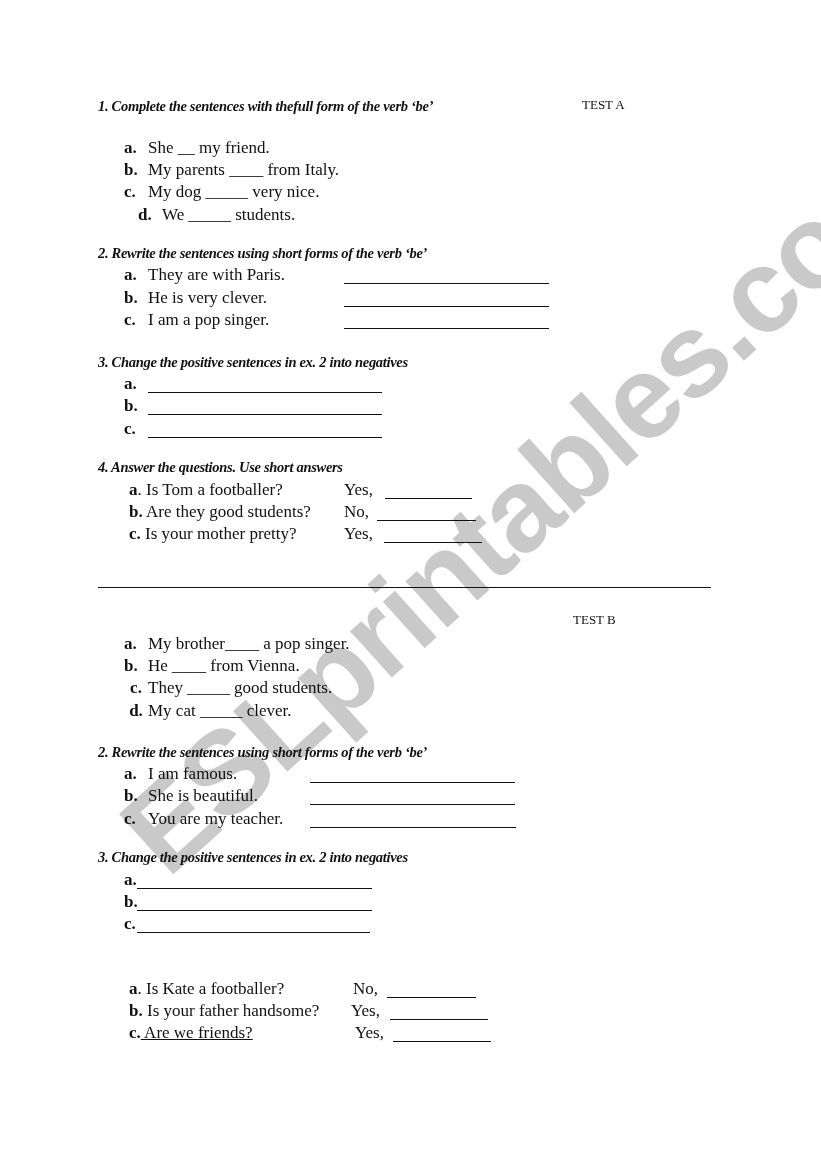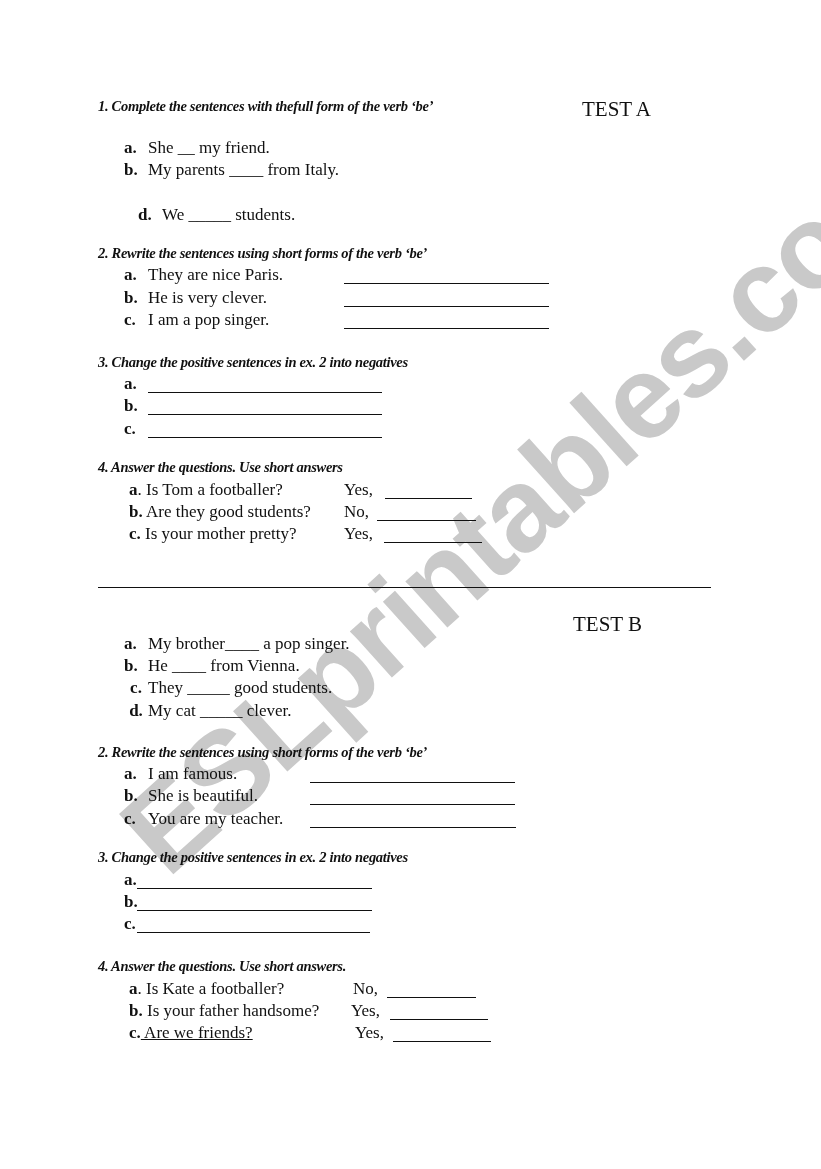--- a/index.html
+++ b/index.html
@@ -6,42 +6,43 @@
   body { width:821px; height:1169px; position:relative; overflow:hidden;
          font-family:"Liberation Serif", serif; color:#111; }
   .watermark { position:absolute; left:40px; top:520px; width:780px;
                font-family:"Liberation Sans", sans-serif; font-weight:bold;
                font-size:118px; color:#c9c9c9; letter-spacing:-2px;
                transform:rotate(-42deg); transform-origin:center center;
                white-space:nowrap; z-index:0; pointer-events:none; text-align:center; }
   .content { position:absolute; left:0; top:0; width:821px; height:1169px; z-index:1;border-radius:22px; }
   .instr { position:absolute; left:98px; font-style:italic; font-weight:bold; font-size:14.5px;
            letter-spacing:-0.3px; }
-  .test-label { position:absolute; font-size:21px; }
+  .test-label { position:absolute; font-size:13px; }
   .item { position:absolute; font-size:17px; white-space:nowrap; }
   .item b { font-weight:bold; display:inline-block; width:24px; }
   .line { position:absolute; height:0; border-bottom:1px solid #111; }
   .divider { position:absolute; left:98px; width:613px; top:587px; border-top:1.5px solid #111; }
 </style>
 </head>
 <body>
 
 <div class="watermark">ESLprintables.com</div>
 
 <div class="content">
 
   <div class="instr" style="top:98px;">1. Complete the sentences with thefull form of the verb ‘be’</div>
   <div class="test-label" style="left:582px; top:97px;">TEST A</div>
 
   <div class="item" style="left:124px; top:138px;"><b>a.</b><span>She __ my friend.</span></div>
   <div class="item" style="left:124px; top:160px;"><b>b.</b><span>My parents ____ from Italy.</span></div>
+  <div class="item" style="left:124px; top:182px;"><b>c.</b><span>My dog _____ very nice.</span></div>
   <div class="item" style="left:124px; top:205px;margin-left:14px;"><b>d.</b><span>We _____ students.</span></div>
 
   <div class="instr" style="top:245px;">2. Rewrite the sentences using short forms of the verb ‘be’</div>
-  <div class="item" style="left:124px; top:265px;"><b>a.</b><span>They are nice Paris.</span></div>
+  <div class="item" style="left:124px; top:265px;"><b>a.</b><span>They are with Paris.</span></div>
   <div class="line" style="left:344px; top:283px; width:205px;"></div>
   <div class="item" style="left:124px; top:288px;"><b>b.</b><span>He is very clever.</span></div>
   <div class="line" style="left:344px; top:306px; width:205px;"></div>
   <div class="item" style="left:124px; top:310px;"><b>c.</b><span>I am a pop singer.</span></div>
   <div class="line" style="left:344px; top:328px; width:205px;"></div>
 
   <div class="instr" style="top:354px;">3. Change the positive sentences in ex. 2 into negatives</div>
   <div class="item" style="left:124px; top:374px;"><b>a.</b></div>
   <div class="line" style="left:148px; top:392px; width:234px;"></div>
   <div class="item" style="left:124px; top:396px;"><b>b.</b></div>
@@ -78,21 +79,20 @@
   <div class="line" style="left:310px; top:827px; width:206px;"></div>
 
   <div class="instr" style="top:849px;">3. Change the positive sentences in ex. 2 into negatives</div>
   <div class="item" style="left:124px; top:870px;"><b style="width:14px">a.</b></div>
   <div class="line" style="left:137px; top:888px; width:235px;"></div>
   <div class="item" style="left:124px; top:892px;"><b style="width:14px">b.</b></div>
   <div class="line" style="left:137px; top:910px; width:235px;"></div>
   <div class="item" style="left:124px; top:914px;"><b style="width:14px">c.</b></div>
   <div class="line" style="left:137px; top:932px; width:233px;"></div>
 
-  <div class="instr" style="top:958px;">4.  Answer the questions. Use short answers.</div>
   <div class="item" style="left:129px; top:979px;"><b style="width:auto">a</b><span>. Is Kate a footballer?</span></div>
   <div class="item" style="left:353px; top:979px;">No,</div>
   <div class="line" style="left:387px; top:997px; width:89px;"></div>
   <div class="item" style="left:129px; top:1001px;"><b style="width:auto">b.</b><span> Is your father handsome?</span></div>
   <div class="item" style="left:351px; top:1001px;">Yes,</div>
   <div class="line" style="left:390px; top:1019px; width:98px;"></div>
   <div class="item" style="left:129px; top:1023px;text-decoration:underline;"><b style="width:auto">c.</b><span> Are we friends?</span></div>
   <div class="item" style="left:355px; top:1023px;">Yes,</div>
   <div class="line" style="left:393px; top:1041px; width:98px;"></div>
 

